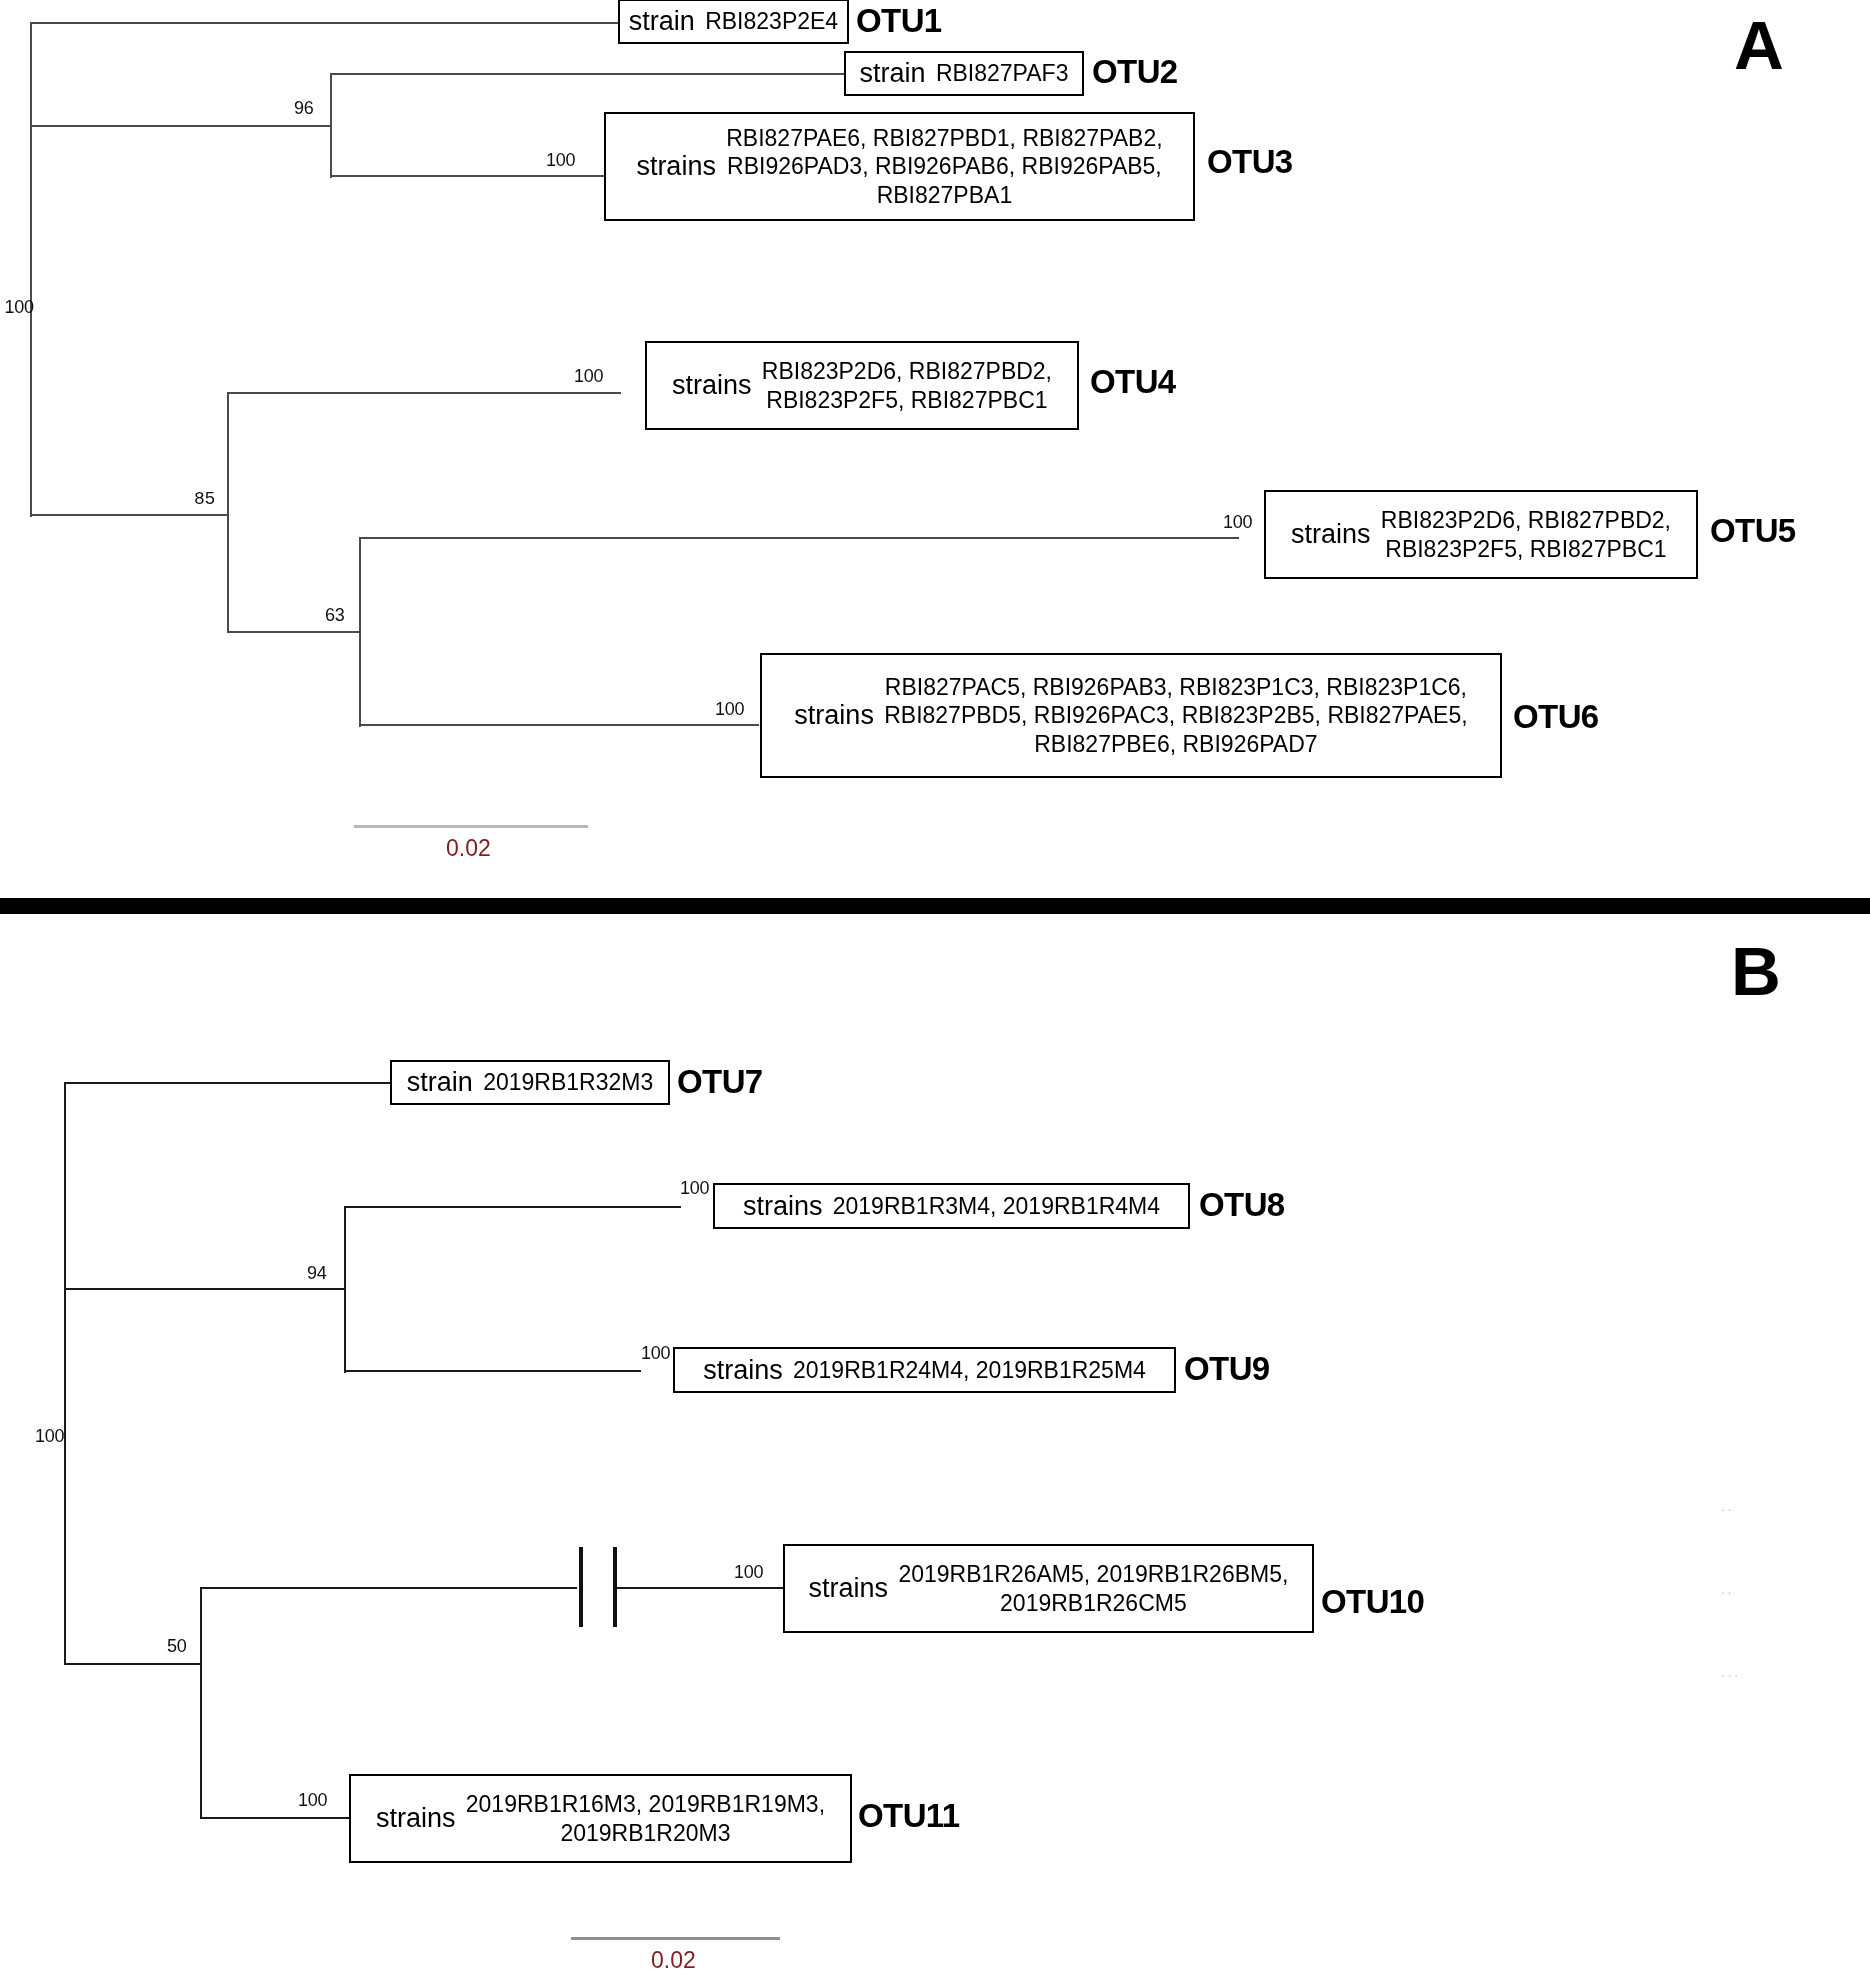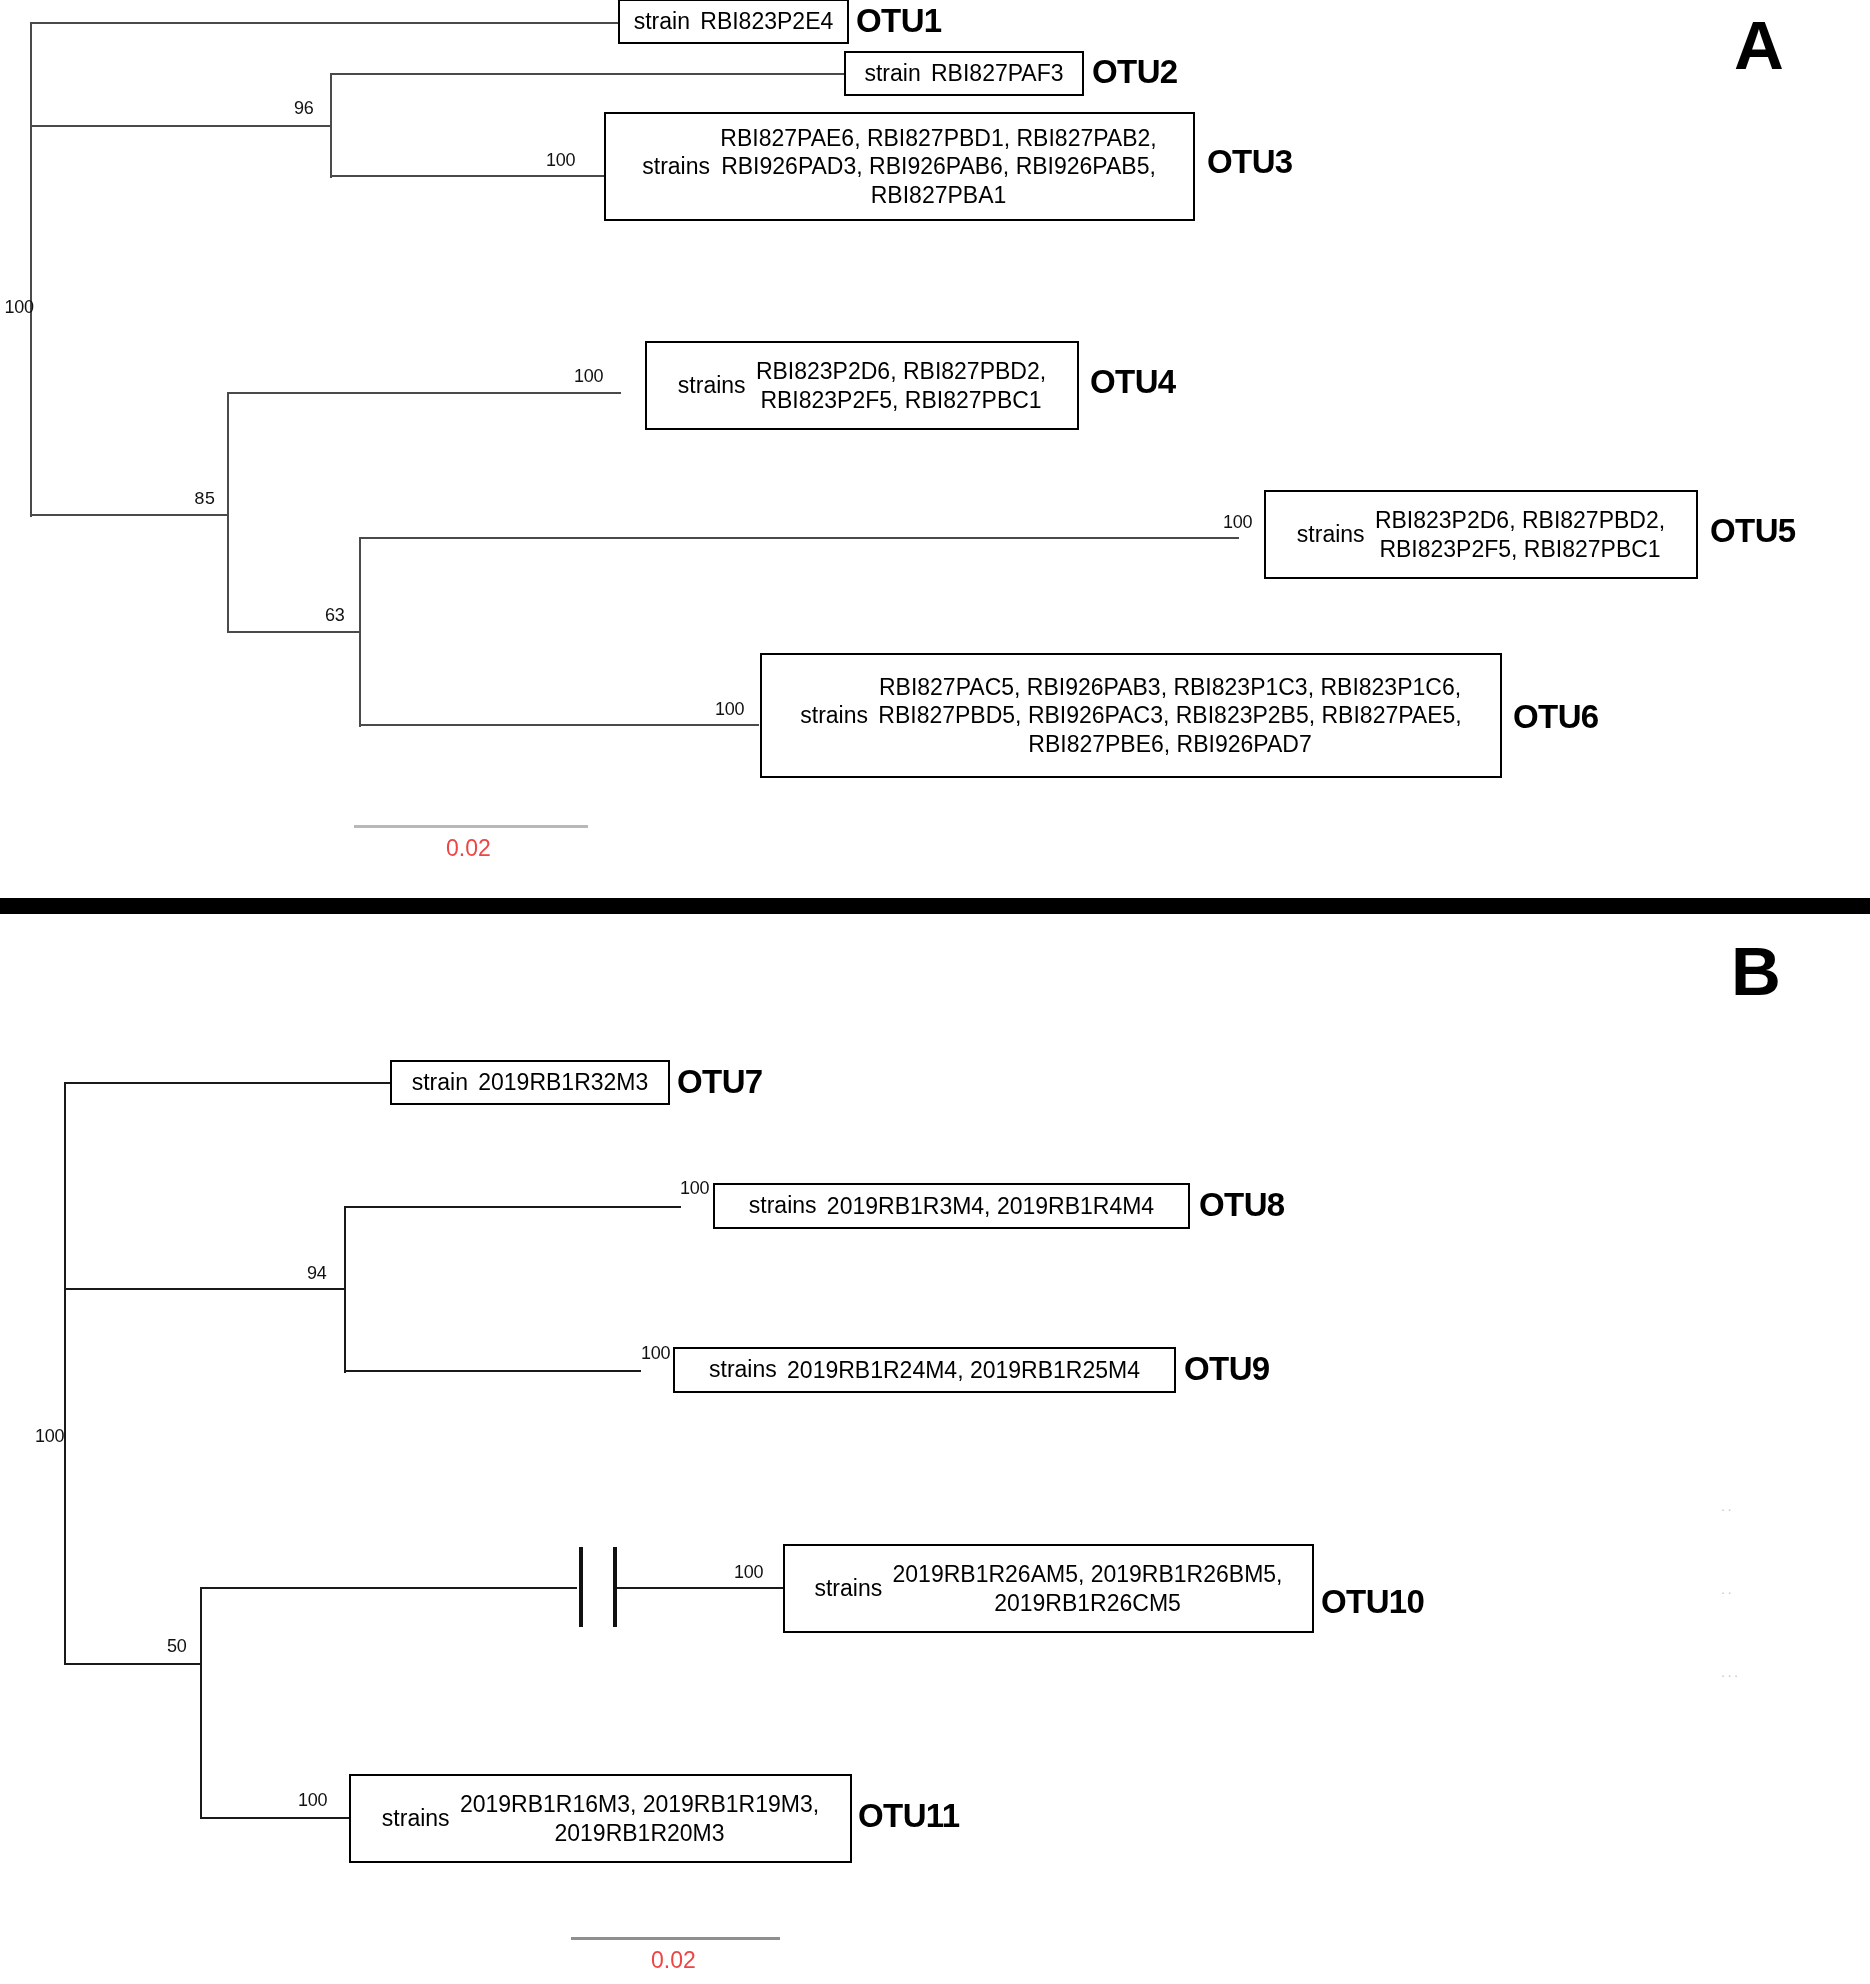--- a/index.html
+++ b/index.html
@@ -62,21 +62,21 @@
   .otu-text {
     font-family: "Liberation Sans", sans-serif;
     font-size: 23px;
     line-height: 1.22;
     color: #000000;
     white-space: pre-line;
     text-align: center;
   }
   .otu-word {
     font-family: "Liberation Sans", sans-serif;
-    font-size: 23px;
+    font-size: 27px;
     color: #000000;
     white-space: nowrap;
   }
   .otu-name {
     position: absolute;
     font-family: "Liberation Sans", sans-serif;
     font-weight: bold;
     font-size: 33px;
     color: #000000;
     white-space: nowrap;
@@ -105,21 +105,21 @@
   .scalebar-line {
     position: absolute;
     height: 2.9px;
     background: #b8b8b8;
   }
   .scalebar-line.dark { background: #8f8f8f; }
   .scalebar-label {
     position: absolute;
     font-family: "Liberation Sans", sans-serif;
     font-size: 23px;
-    color: #ef4444;
+    color: #7f1d1d;
     white-space: nowrap;
   }
 
   
   .break-tick {
     position: absolute;
     width: 4px;
     background: #111111;
   }
 

